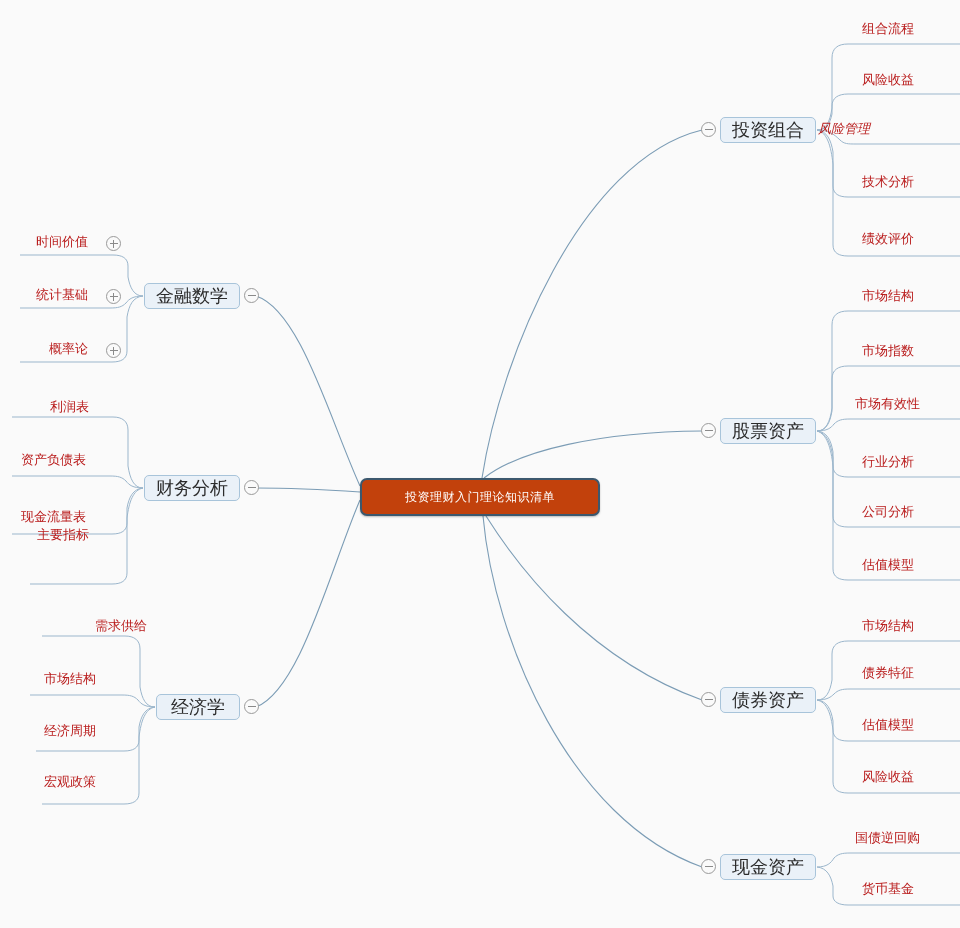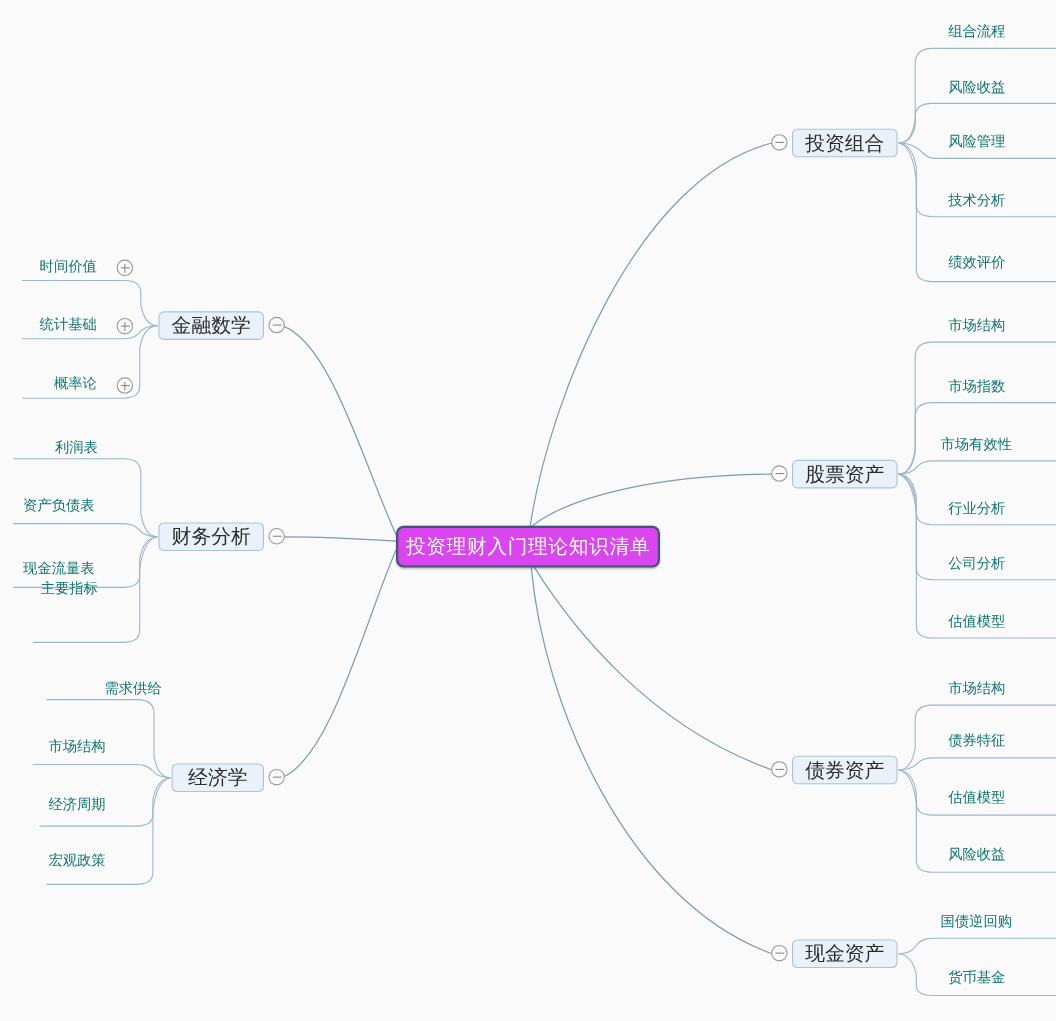--- a/index.html
+++ b/index.html
@@ -33,25 +33,25 @@
   .edge-sub {
     fill: none;
     stroke: #9bb6cc;
     stroke-width: 1;
   }
 
   
   .root-node {
     position: absolute;
     box-sizing: border-box;
-    background: #d946ef;
+    background: #c2410c;
     border: 2px solid #3c586e;
     border-radius: 7px;
     color: #ffffff;
-    font-size: 18px;
+    font-size: 12px;
     letter-spacing: 0.5px;
     display: flex;
     align-items: center;
     justify-content: center;
     box-shadow: 0 1px 2px rgba(0,0,0,0.25);
     white-space: nowrap;
   }
 
   
   .branch-node {
@@ -65,21 +65,21 @@
     display: flex;
     align-items: center;
     justify-content: center;
     white-space: nowrap;
   }
 
   
   .leaf-node {
     position: absolute;
     box-sizing: border-box;
-    color: #0f766e;
+    color: #b91c1c;
     font-size: 13px;
     white-space: nowrap;
     display: flex;
     align-items: center;
   }
   .leaf-node.right { justify-content: flex-start; }
   .leaf-node.left  { justify-content: flex-start; }
 
   
   .toggle {
@@ -170,21 +170,21 @@
     <span>投资组合</span>
   </div>
   <span class="toggle" style="left:701px; top:122px;"></span>
 
   <div class="leaf-node right" style="left:862px; top:19px; height:20px;">
     <span>组合流程</span>
   </div>
   <div class="leaf-node right" style="left:862px; top:70px; height:20px;">
     <span>风险收益</span>
   </div>
-  <div class="leaf-node right" style="left:862px; top:119px; height:20px;">
+  <div class="leaf-node right" style="left:818px; top:119px; height:20px;font-style:italic;">
     <span>风险管理</span>
   </div>
   <div class="leaf-node right" style="left:862px; top:172px; height:20px;">
     <span>技术分析</span>
   </div>
   <div class="leaf-node right" style="left:862px; top:229px; height:20px;">
     <span>绩效评价</span>
   </div>
 
   <div class="branch-node" style="left:720px; top:418px; width:96px; height:26px;">

